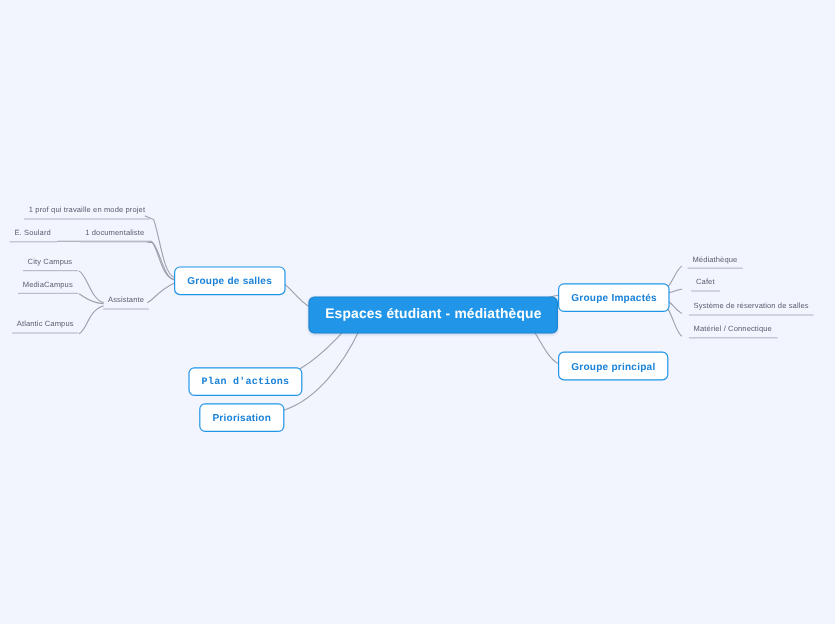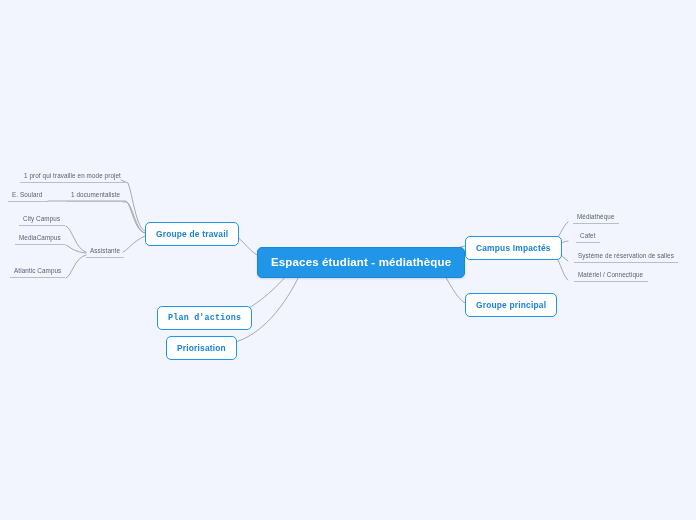--- a/index.html
+++ b/index.html
@@ -84,30 +84,30 @@
       <path d="M 86 252 C 76 250, 72 228, 66 226" fill="none" stroke="#9aa0a8" stroke-width="0.9" stroke-linecap="round"></path>
       <path d="M 86 253 C 74 252, 70 247, 66 245" fill="none" stroke="#9aa0a8" stroke-width="0.9" stroke-linecap="round"></path>
       <path d="M 86 255 C 74 258, 72 276, 66 278" fill="none" stroke="#9aa0a8" stroke-width="0.9" stroke-linecap="round"></path>
       <path d="M 550 244 C 560 240, 562 226, 568 222" fill="none" stroke="#9aa0a8" stroke-width="0.9" stroke-linecap="round"></path>
       <path d="M 550 246 C 560 244, 562 242, 568 241" fill="none" stroke="#9aa0a8" stroke-width="0.9" stroke-linecap="round"></path>
       <path d="M 550 248 C 560 250, 562 258, 568 261" fill="none" stroke="#9aa0a8" stroke-width="0.9" stroke-linecap="round"></path>
       <path d="M 550 250 C 560 256, 562 276, 568 280" fill="none" stroke="#9aa0a8" stroke-width="0.9" stroke-linecap="round"></path>
     </svg>
   <div id="nodes">
       <div class="node node-root" style="left: 257px; top: 247px; min-width: 183px; min-height: 27px; text-align: right;">Espaces étudiant - médiathèque</div>
-      <div class="node node-branch" style="left: 145px; top: 222px; min-width: 86px; min-height: 21px;">Groupe de travail</div>
+      <div class="node node-branch" style="left: 145px; top: 222px; min-width: 86px; min-height: 21px;">Groupe de salles</div>
       <div class="node node-leaf" style="left: 20px; top: 170px; min-width: 101px; min-height: 13px;">1 prof qui travaille en mode projet</div>
       <div class="node node-leaf" style="left: 8px; top: 189px; min-width: 40px; min-height: 13px;">E. Soulard</div>
       <div class="node node-leaf" style="left: 67px; top: 189px; min-width: 56px; min-height: 13px;">1 documentaliste</div>
       <div class="node node-leaf" style="left: 86px; top: 245px; min-width: 37px; min-height: 13px;">Assistante</div>
       <div class="node node-leaf" style="left: 19px; top: 213px; min-width: 46px; min-height: 13px;">City Campus</div>
       <div class="node node-leaf" style="left: 15px; top: 232px; min-width: 50px; min-height: 13px;">MediaCampus</div>
       <div class="node node-leaf" style="left: 10px; top: 265px; min-width: 55px; min-height: 13px;">Atlantic Campus</div>
       <div class="node node-branch" style="left: 157px; top: 306px; min-width: 75px; min-height: 20px; font-family: Liberation Mono, monospace;">Plan d'actions</div>
       <div class="node node-branch" style="left: 166px; top: 336px; min-width: 66px; min-height: 20px;">Priorisation</div>
-      <div class="node node-branch" style="left: 465px; top: 236px; min-width: 85px; min-height: 21px;">Campus Impactés</div>
+      <div class="node node-branch" style="left: 465px; top: 236px; min-width: 85px; min-height: 21px;">Groupe Impactés</div>
       <div class="node node-leaf" style="left: 573px; top: 211px; min-width: 45px; min-height: 13px;">Médiathèque</div>
       <div class="node node-leaf" style="left: 576px; top: 230px; min-width: 22px; min-height: 13px;">Cafet</div>
       <div class="node node-leaf" style="left: 574px; top: 250px; min-width: 100px; min-height: 13px;">Système de réservation de salles</div>
       <div class="node node-leaf" style="left: 574px; top: 269px; min-width: 74px; min-height: 13px;">Matériel / Connectique</div>
       <div class="node node-branch" style="left: 465px; top: 293px; min-width: 77px; min-height: 21px;">Groupe principal</div>
     </div>
 </div>
 
 </body></html>

